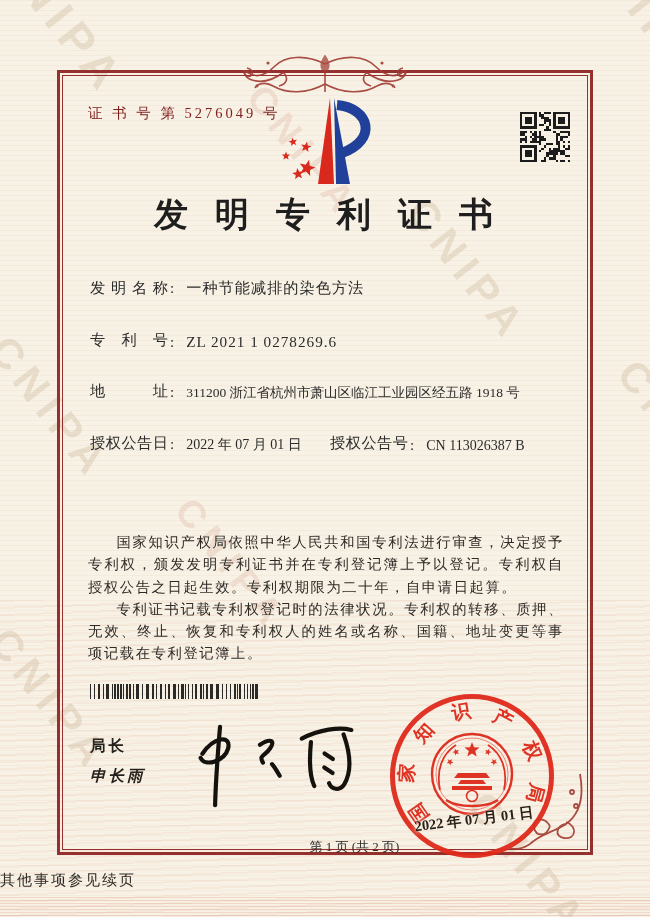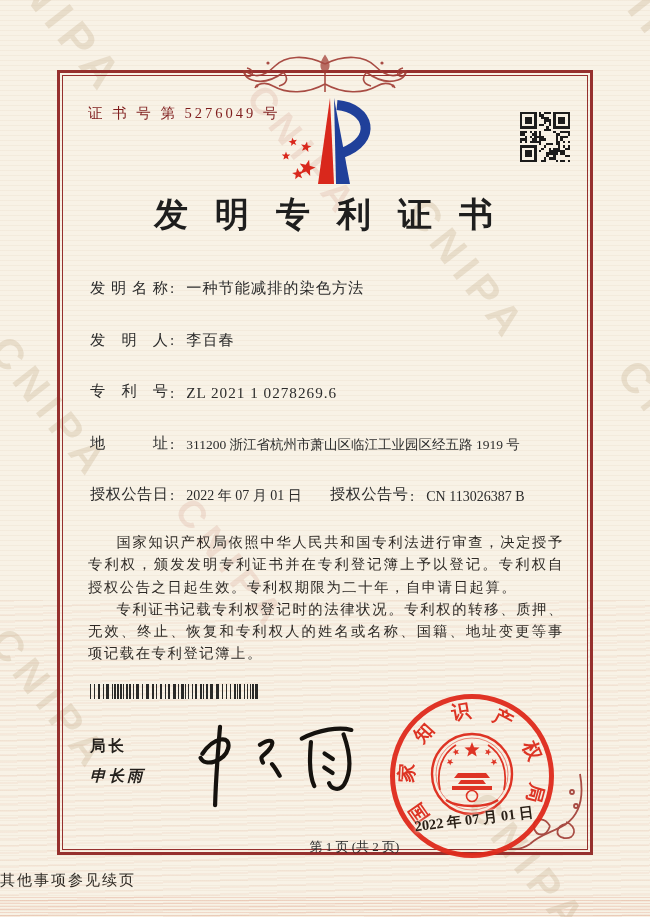--- a/index.html
+++ b/index.html
@@ -270,27 +270,24 @@
       <rect x="20" y="20" width="1" height="1" fill="#1c1c1c"></rect>
     </svg>
 
   <div class="title">发明专利证书</div>
 
   <div class="fields">
     <div class="frow">
       <span class="flabel">发明名称</span><span class="fcolon">:</span><span class="fval">一种节能减排的染色方法</span>
     </div>
     <div class="frow">
-      <span class="flabel">发明人</span><span class="fcolon">:</span><span class="fval">李百春</span>
-    </div>
-    <div class="frow">
       <span class="flabel">专利号</span><span class="fcolon">:</span><span class="fval">ZL 2021 1 0278269.6</span>
     </div>
     <div class="frow addr">
-      <span class="flabel">地址</span><span class="fcolon">:</span><span class="fval">311200 浙江省杭州市萧山区临江工业园区经五路 1919 号</span>
+      <span class="flabel">地址</span><span class="fcolon">:</span><span class="fval">311200 浙江省杭州市萧山区临江工业园区经五路 1918 号</span>
     </div>
     <div class="frow last">
       <span class="flabel">授权公告日</span><span class="fcolon">:</span><span class="fval">2022 年 07 月 01 日</span>
       <span class="fgroup2">
         <span class="flabel">授权公告号</span><span class="fcolon">:</span><span class="fval">CN 113026387 B</span>
       </span>
     </div>
   </div>
 
   <div class="paras">

